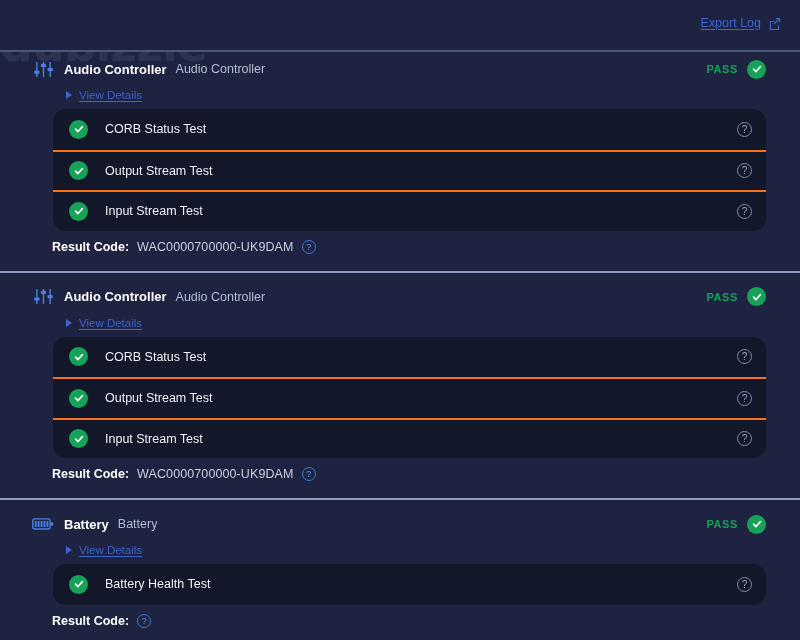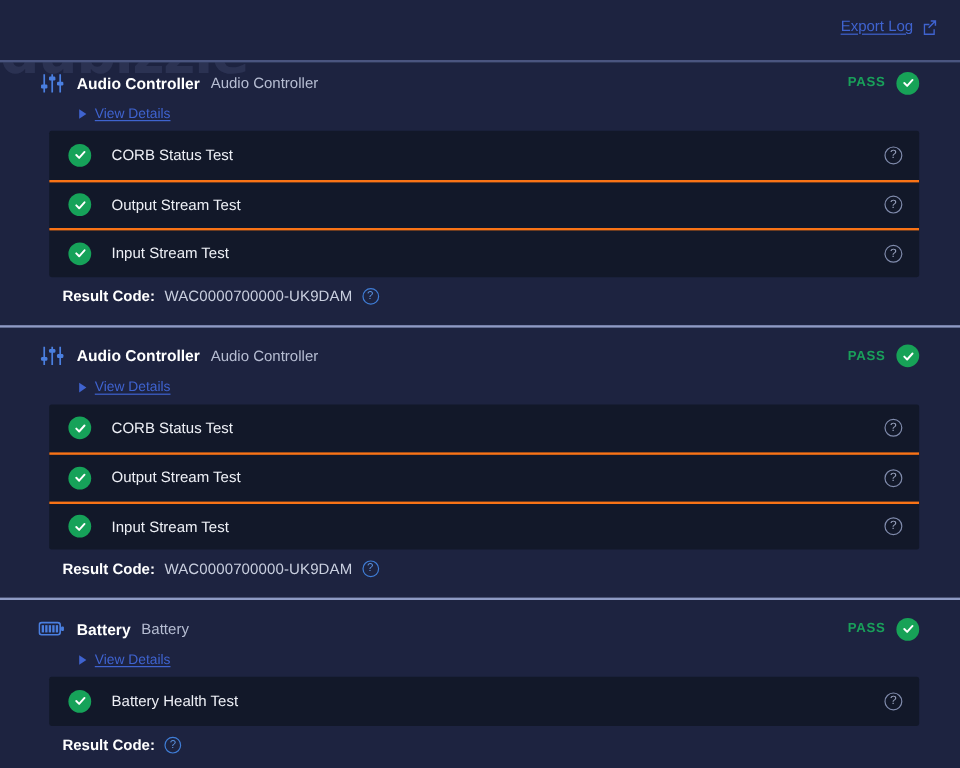--- a/index.html
+++ b/index.html
@@ -163,22 +163,22 @@
     font-size: 11.5px;
     color: #3f63cf;
     text-decoration: underline;
     text-underline-offset: 2px;
     text-align: right;
   }
 
   
   .tests {
     background: #121829;
-    border-radius: 2px;
-    margin: 0 16px 0 23px;
+    border-radius: 13px;
+    margin: 0 16px 0 35px;
     overflow: hidden;
   }
   .test-row {
     display: flex;
     align-items: center;
     height: 40.5px;
     padding: 0 14px 0 16px;
   }
   .test-row + .test-row {
     border-top: 2px solid #f97316;

